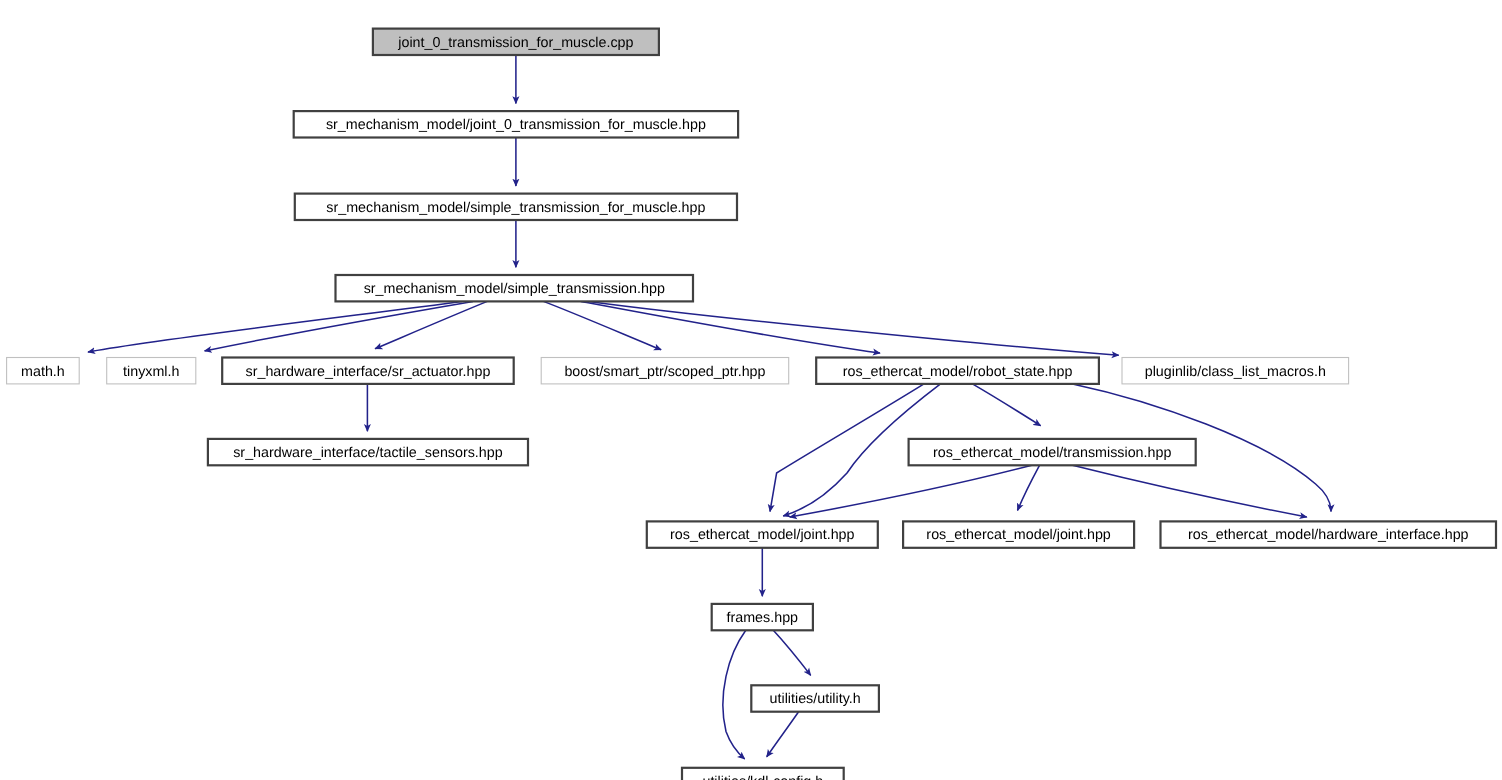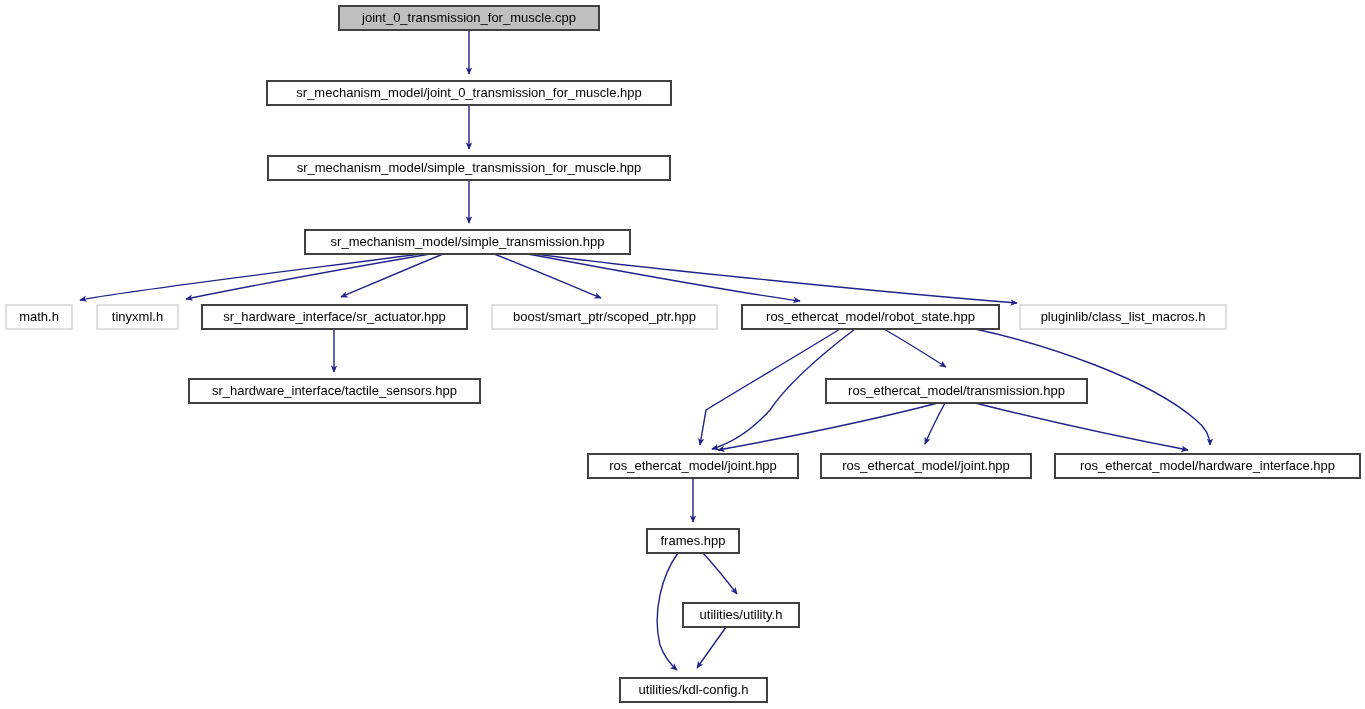--- a/index.html
+++ b/index.html
@@ -11,20 +11,21 @@
   body {
     width: 1365px;
     height: 709px;
     font-family: "Liberation Sans", sans-serif;
     overflow: hidden;
   }
   #graph-root {
     position: relative;
     width: 1365px;
     height: 551px;
+    margin-top: 20px;
   }
   svg#depgraph {
     display: block;
     width: 1365px;
     height: 709px;
   }
   .node-box {
     fill: #ffffff;
     stroke: #404040;
     stroke-width: 1;

